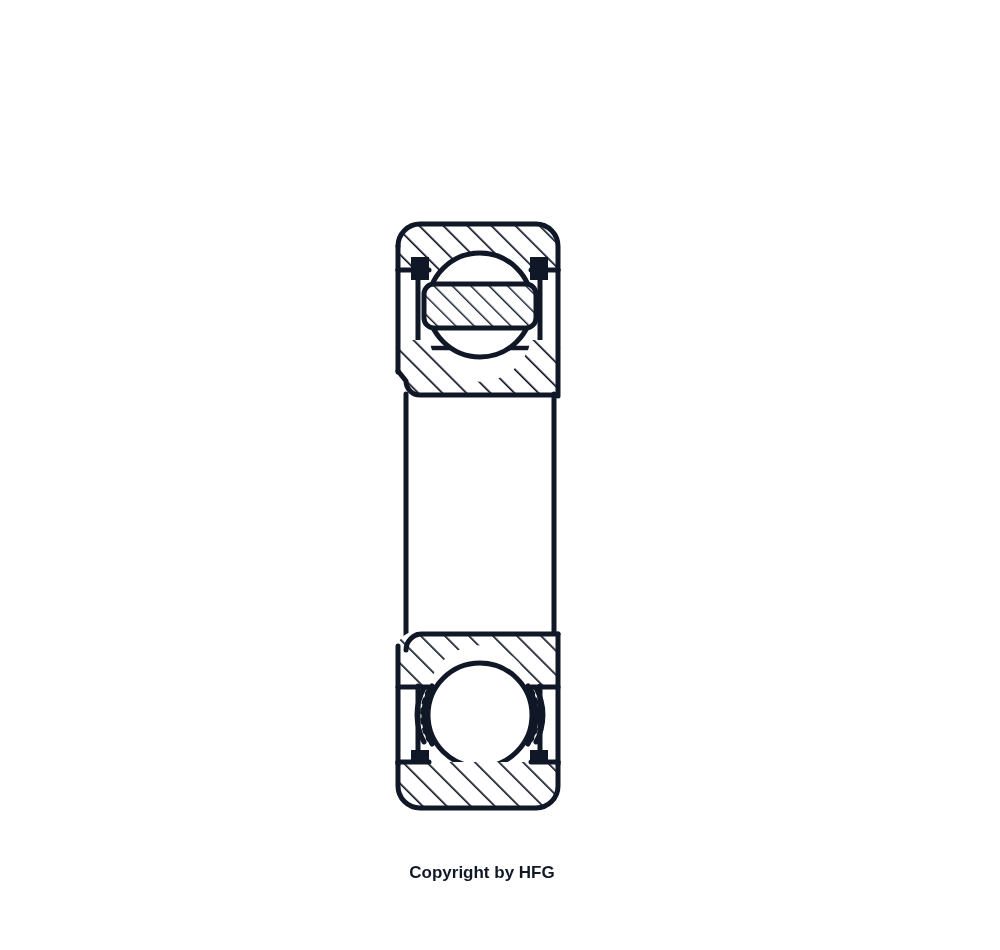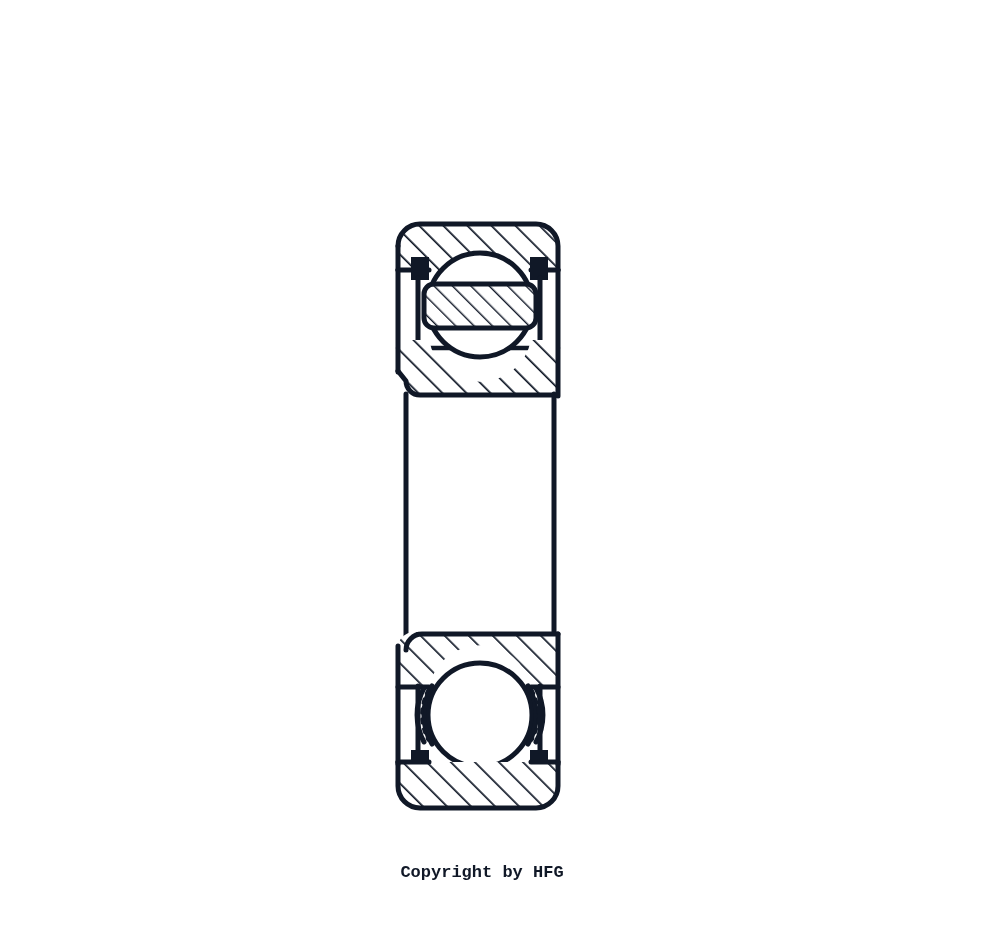--- a/index.html
+++ b/index.html
@@ -33,21 +33,21 @@
     letter-spacing: -0.5px;
     color: #101827;
     line-height: 48px;
   }
   .copyright {
     position: absolute;
     left: 0;
     top: 862px;
     width: 964px;
     text-align: center;
-    font-family: Liberation Mono, monospace;
+    font-family: Liberation Sans, sans-serif;
     font-size: 17px;
     font-weight: bold;
     color: #101827;
     line-height: 22px;
   }
   #drawing {
     position: absolute;
     left: 0;
     top: 0;
     width: 1000px;

